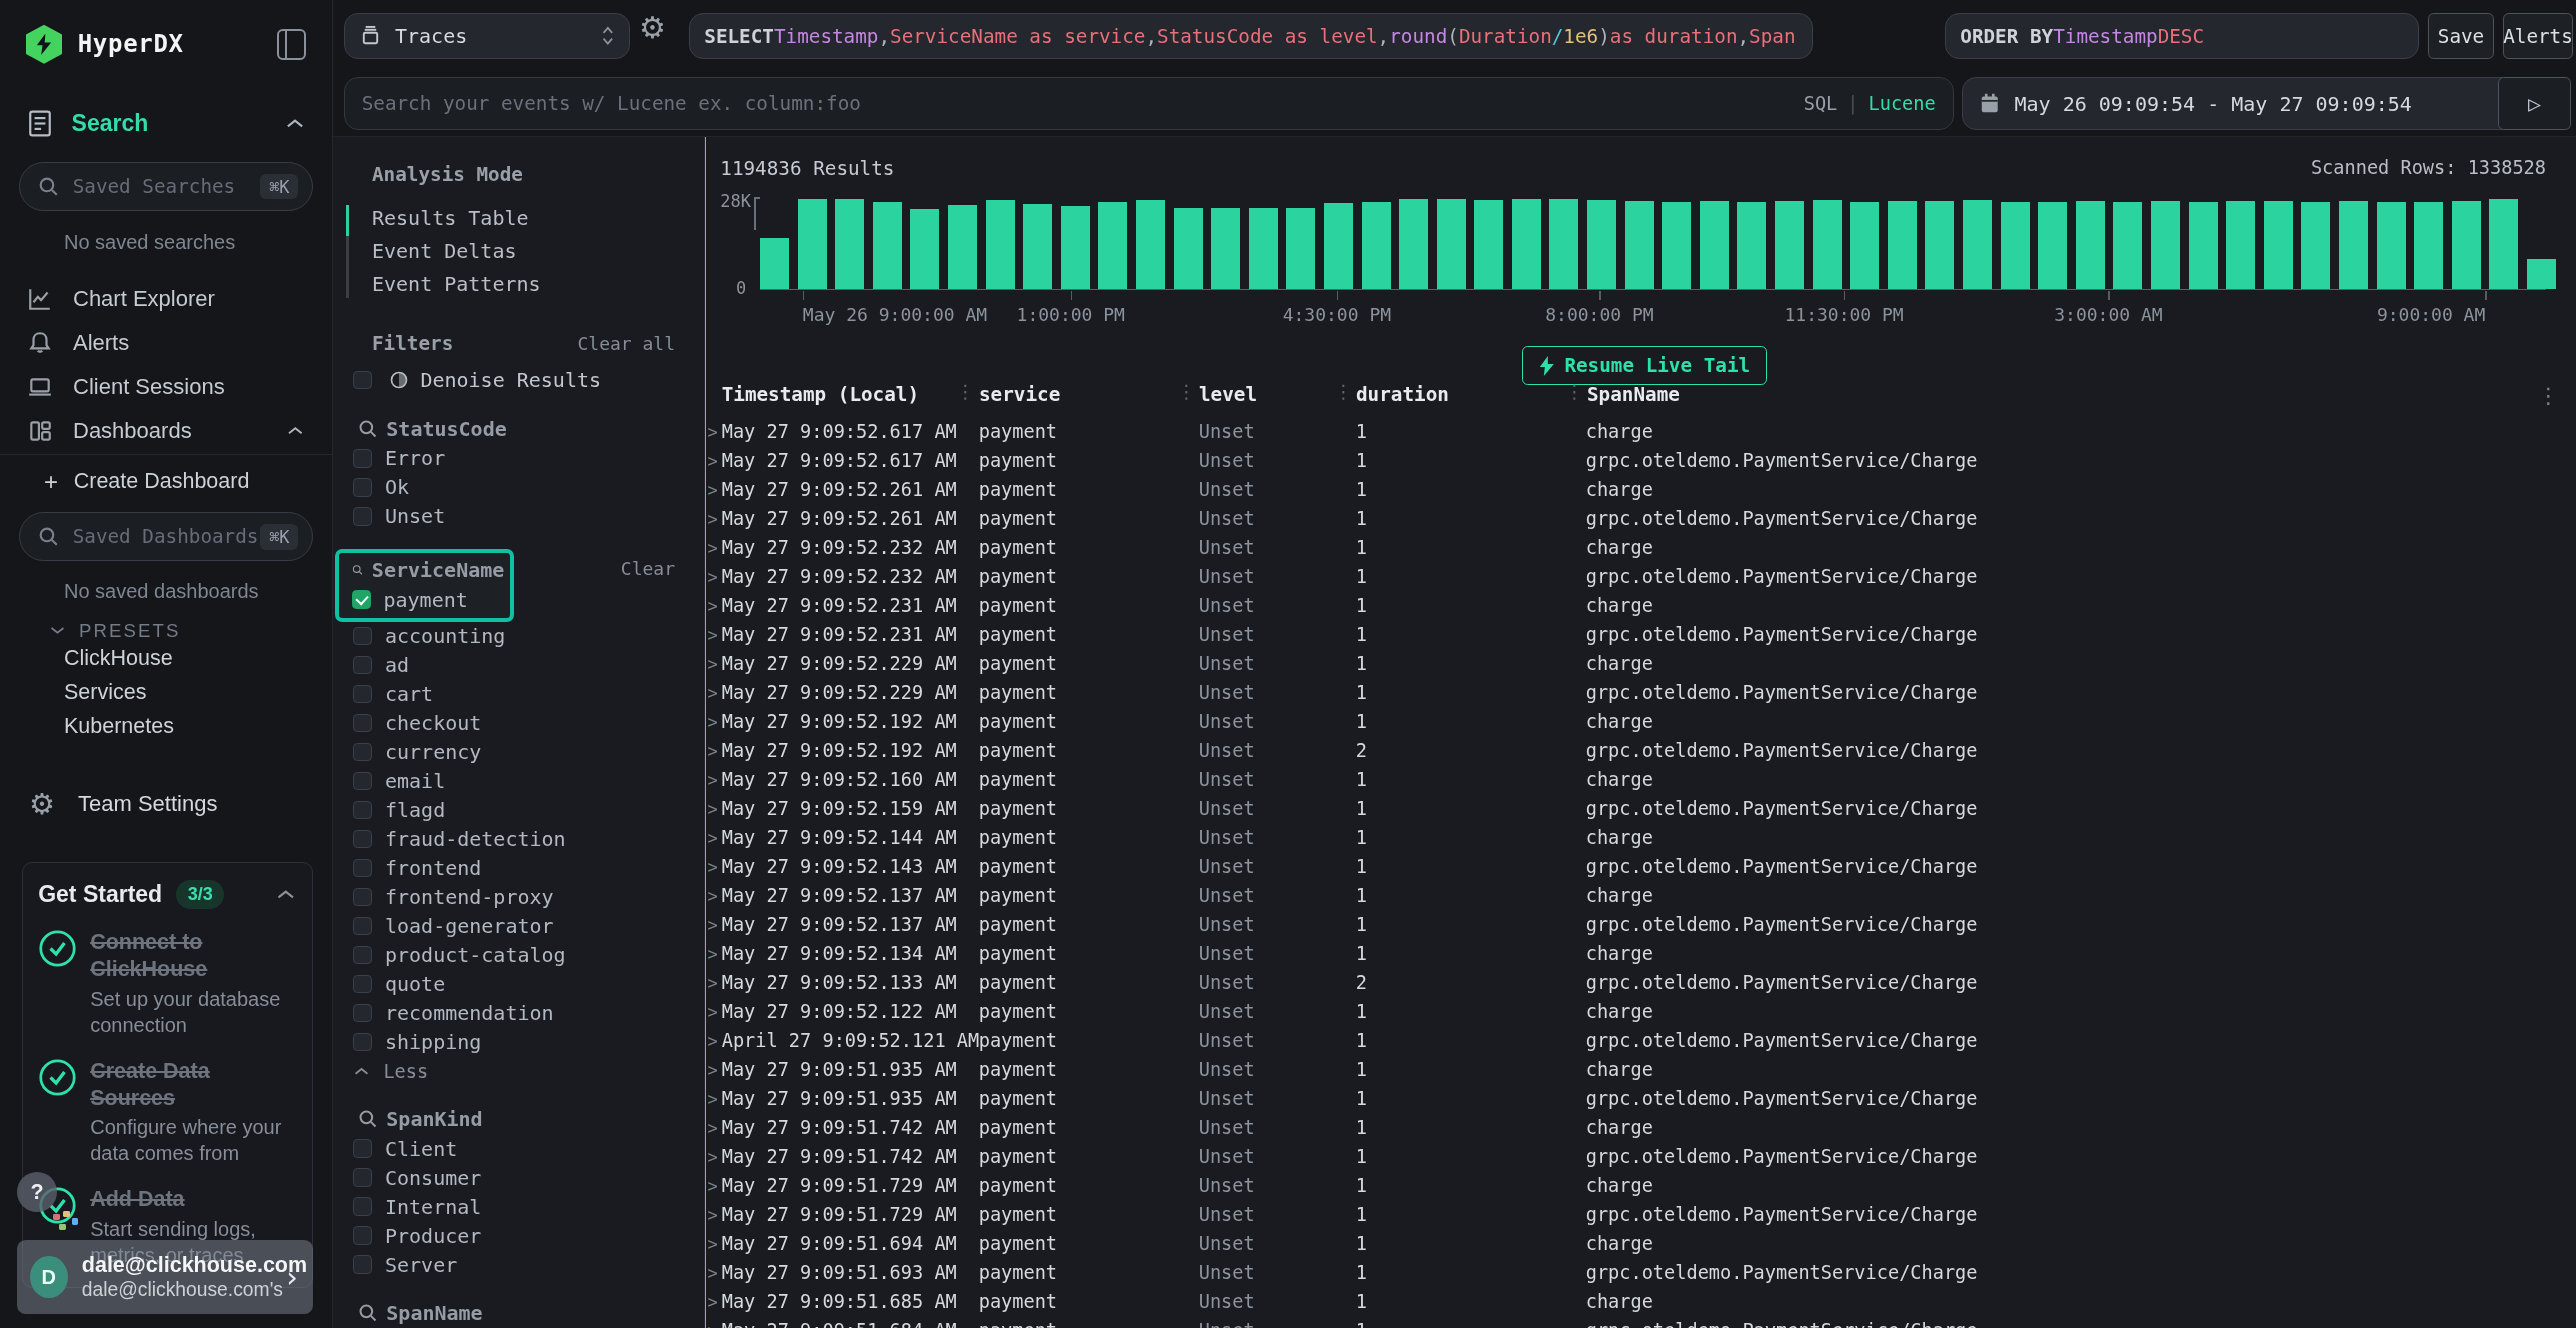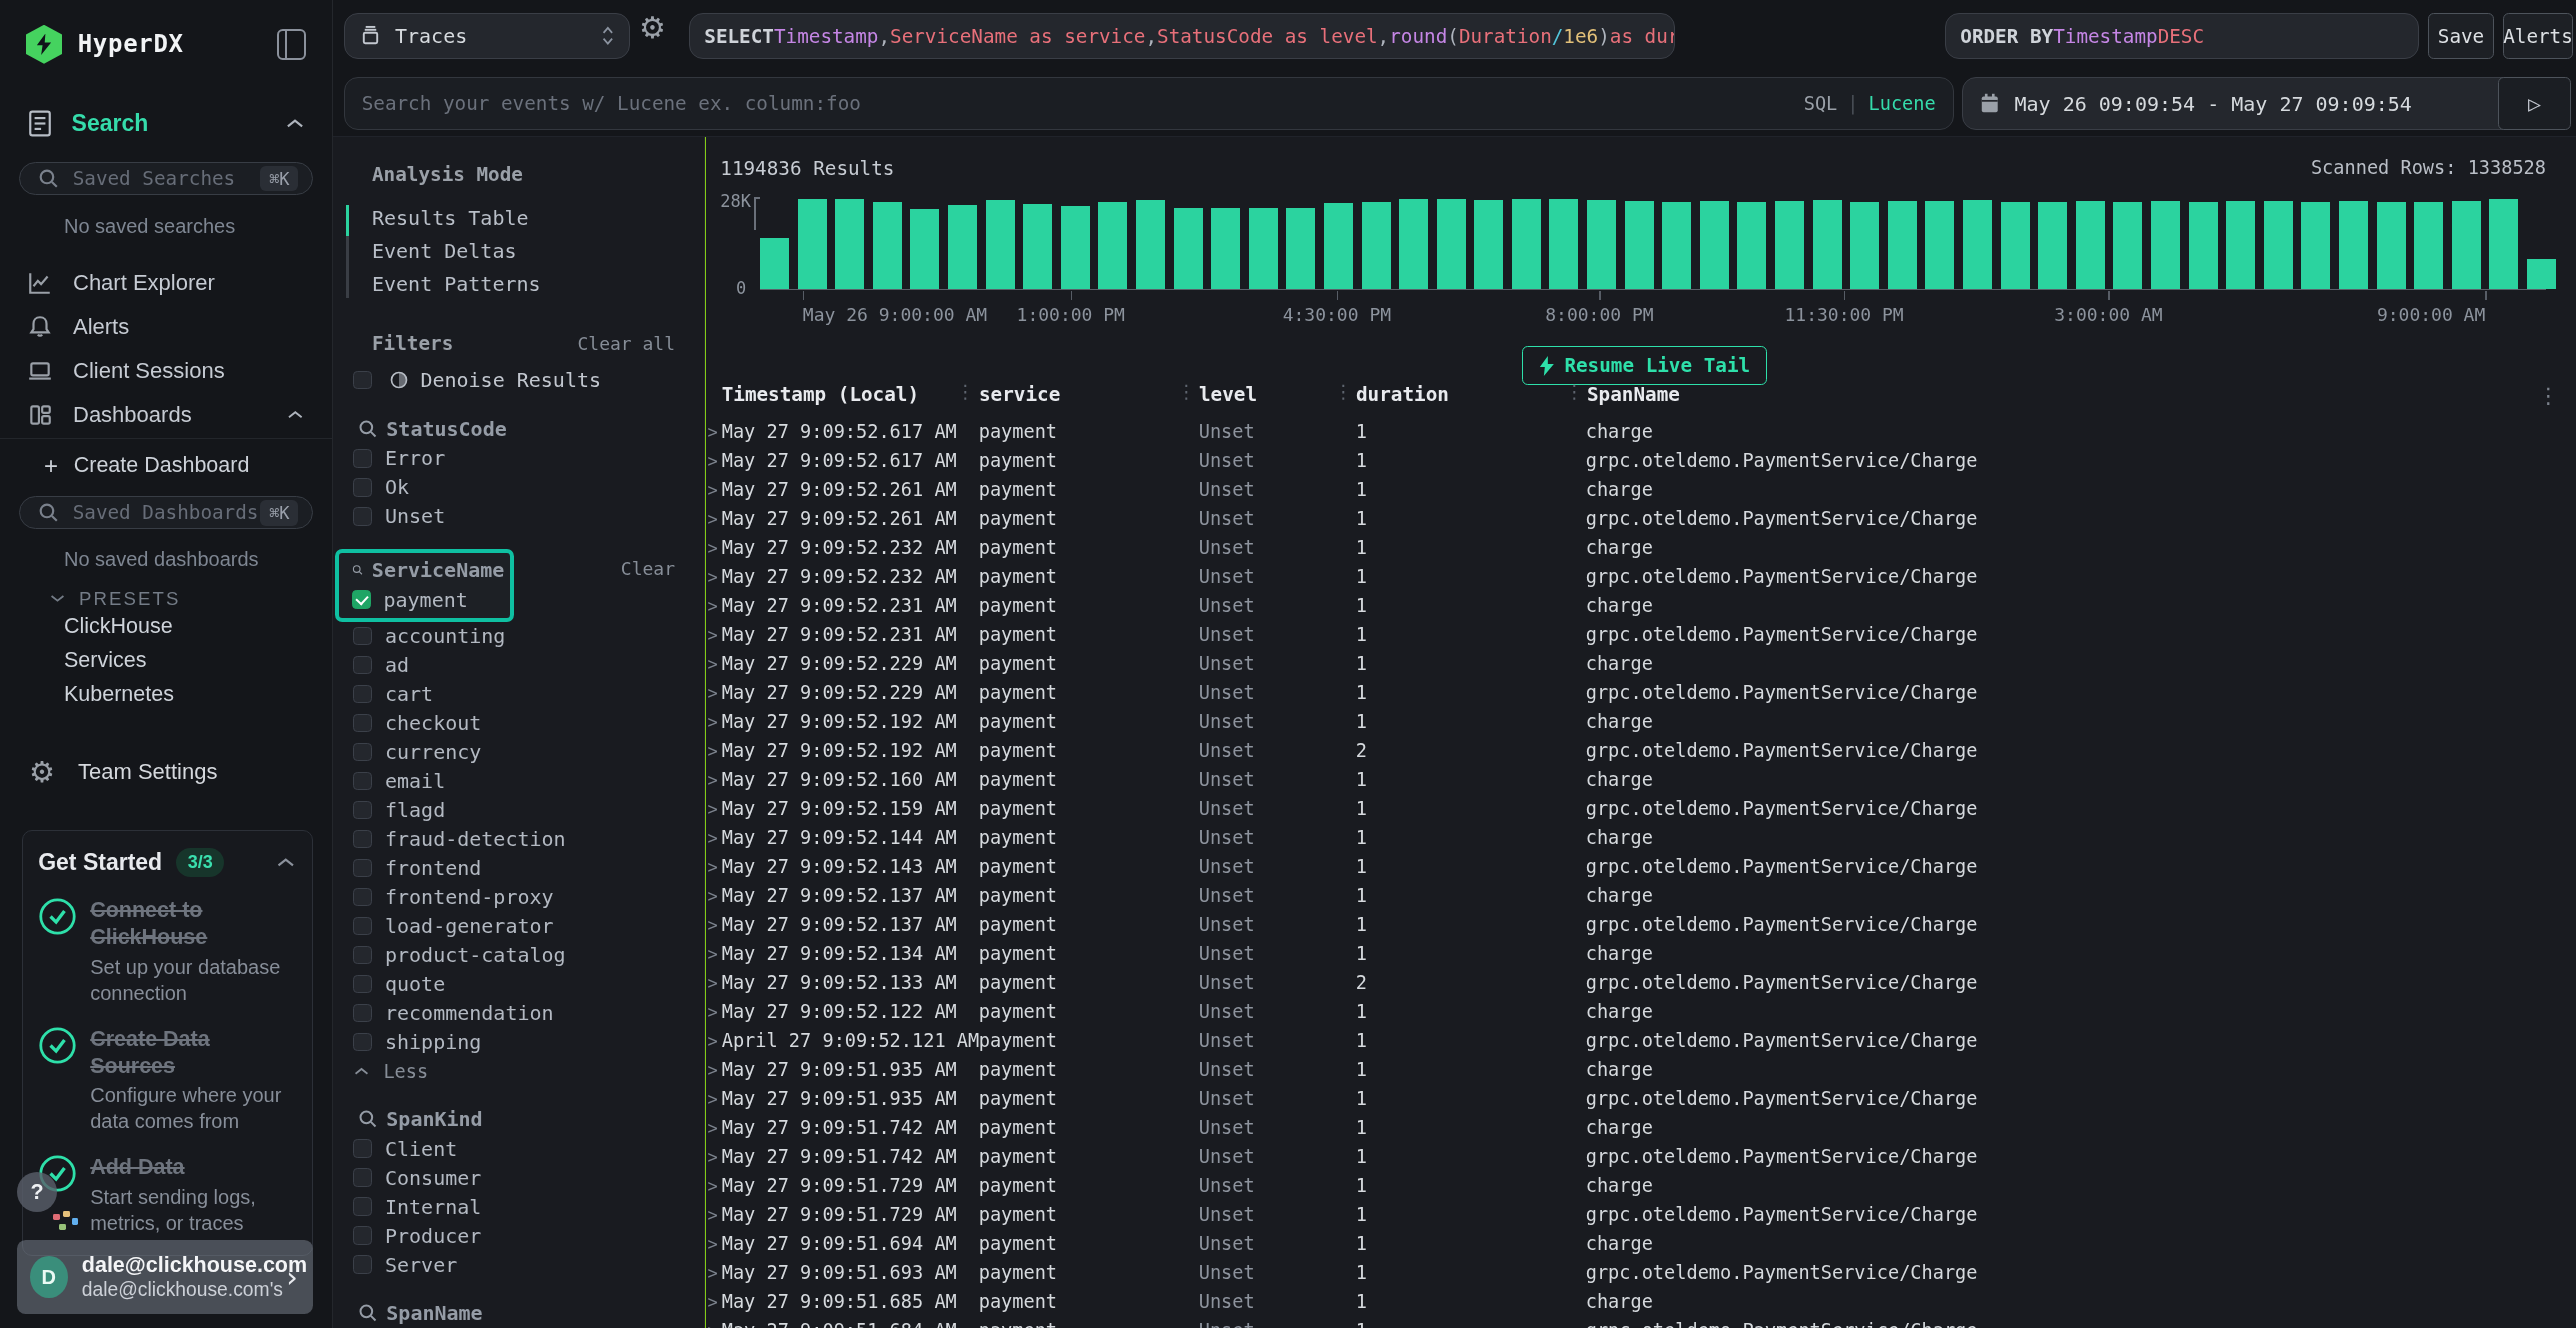--- a/index.html
+++ b/index.html
@@ -12,21 +12,21 @@
   
   #sidebar { position:absolute; left:0; top:0; bottom:0; width:333px; background:#14161a; border-right:0.7px solid #24272c; }
   .logo-row { display:flex; align-items:center; padding:21.5px 26px 0 26px; height:67px; }
   .logo-hex { width:36px; height:39px; background:#45d35f; clip-path:polygon(50% 0,100% 25%,100% 75%,50% 100%,0 75%,0 25%); display:flex; align-items:center; justify-content:center; }
   .logo-bolt { width:14.3px; height:21.5px; background:#10141a; clip-path:polygon(60% 0,0 55%,40% 55%,30% 100%,100% 42%,55% 42%); }
   .logo-name { color:#f2f4f6; font-size:24px; font-weight:bold; margin-left:15.7px; letter-spacing:0.7px; }
   .collapse-btn { margin-left:auto; width:29px; height:31.5px; border:2.1px solid #8b919c; border-radius:5.7px; position:relative; }
   .collapse-btn::after { content:''; position:absolute; left:6.4px; top:0; bottom:0; width:2.1px; background:#8b919c; }
   .nav-search-row { display:flex; align-items:center; margin-top:42px; padding:0 27px; }
   .nav-search-row .lbl { color:#35dcab; font-size:23px; font-weight:bold; margin-left:18.6px; font-family:"Liberation Sans",sans-serif; }
-  .pill { margin:24px 18.6px 0 18.6px; height:33px; border:1.4px solid #383d45; background:#1b1e23; border-radius:715px; display:flex; align-items:center; padding:0 14.3px 0 18.6px; }
+  .pill { margin:24px 18.6px 0 18.6px; height:49px; border:1.4px solid #383d45; background:#1b1e23; border-radius:715px; display:flex; align-items:center; padding:0 14.3px 0 18.6px; }
   .pill input { flex:1; background:transparent; border:none; outline:none; color:#aab0ba; font-size:19.3px; margin-left:13px; font-family:inherit; min-width:0; }
   .pill input::placeholder { color:#676d78; }
   .kbd { background:#2a2e35; color:#9aa0ab; border-radius:5.7px; font-size:17px; padding:2.9px 8.6px; }
   .muted-line { color:#7e8692; font-size:20px; padding-left:64px; margin-top:20px; font-family:"Liberation Sans",sans-serif; }
   .nav-list { margin-top:23px; }
   .nav-item { height:44px; display:flex; align-items:center; padding:0 27px; font-family:"Liberation Sans",sans-serif; color:#c6cbd3; font-size:22px; cursor:pointer; }
   .nav-item .txt { margin-left:20px; }
   .nav-item .chev { margin-left:auto; }
   .side-div { height:0.7px; background:#23262b; margin-top:1.4px; }
   .create-dash { height:53px; display:flex; align-items:center; padding-left:44px; color:#cdd2d9; font-size:21.5px; font-family:"Liberation Sans",sans-serif; }
@@ -54,21 +54,21 @@
   .user-email { color:#f4f5f7; font-size:21.5px; font-weight:bold; white-space:nowrap; }
   .user-org { color:#cdd1d8; font-size:19.3px; margin-top:1.4px; white-space:nowrap; }
   .user-chev { margin-left:auto; color:#e8eaee; font-size:29px; }
   
   #topbar { position:absolute; left:333px; top:0; width:2243px; height:137px; background:#14161a; border-bottom:0.7px solid #20232a; }
   .tb-box { position:absolute; background:#24272d; border:1.4px solid #3a3e46; border-radius:14px; display:flex; align-items:center; color:#d6dade; font-size:20px; }
   .sel-traces { left:10.7px; top:13px; width:286px; height:46px; padding:0 13px 0 14.3px; }
   .sel-traces .txt { margin-left:13px; }
   .sel-traces .ud { margin-left:auto; }
   .gear-top { position:absolute; left:306px; top:10px; font-size:30px; color:#9aa0a8; font-family:"DejaVu Sans",sans-serif; }
-  .sql-box { left:356px; top:13px; width:986px; height:46px; padding:0 14.3px; overflow:hidden; white-space:nowrap; font-size:19.3px; }
+  .sql-box { left:356px; top:13px; width:1124px; height:46px; padding:0 14.3px; overflow:hidden; white-space:nowrap; font-size:19.3px; }
   .order-box { left:1612px; top:13px; width:474px; height:46px; padding:0 14.3px; overflow:hidden; white-space:nowrap; font-size:19.3px; }
   .tok-kw { color:#cfd3d9; font-weight:bold; }
   .tok-type { color:#c586e5; }
   .tok-str { color:#e8707a; }
   .tok-num { color:#e3c179; }
   .tok-op { color:#52c5da; }
   .tok-plain { color:#aeb4bd; }
   .tb-btn { position:absolute; top:13px; height:46px; background:#1d2025; border:1.4px solid #4d535b; border-radius:5.7px; color:#dde0e4; font-size:19.3px; display:flex; align-items:center; justify-content:center; font-family:inherit; }
   .btn-save { left:2095px; width:66px; }
   .btn-alerts { left:2170px; width:70px; }

